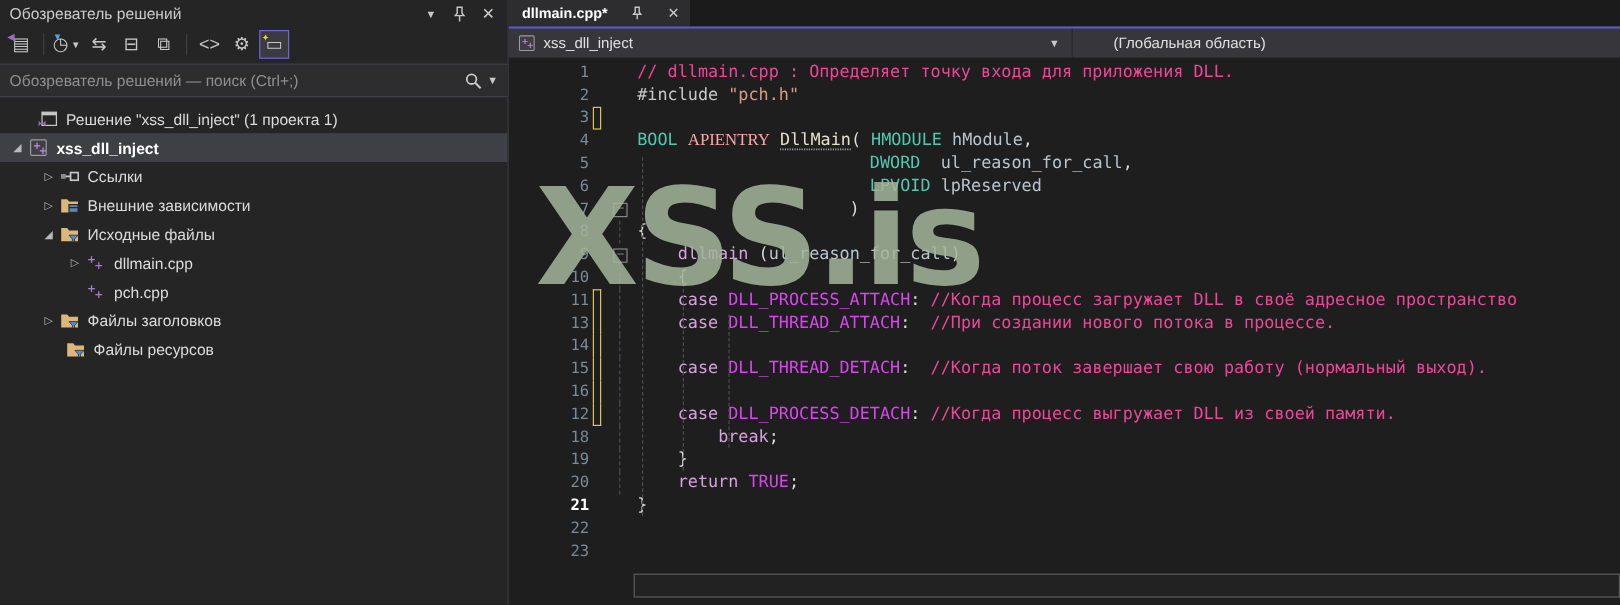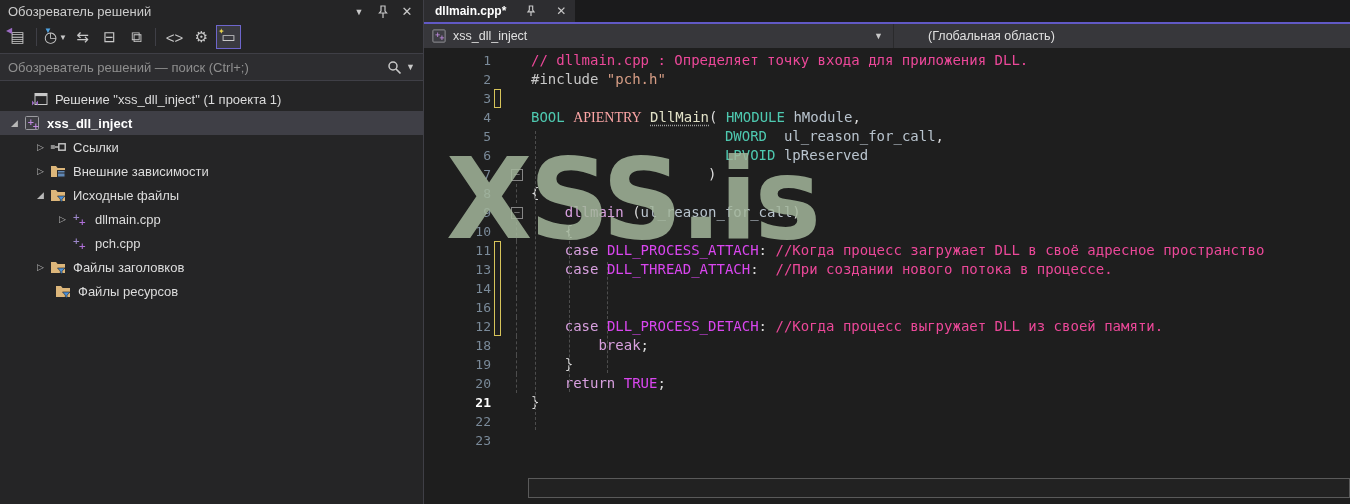--- a/index.html
+++ b/index.html
@@ -283,20 +283,21 @@
           <div class="crow"><span class="cnum">4</span><span class="cbar"></span><span class="cfold"></span><span class="ctext"><span class="ty">BOOL</span><span class="pl"> </span><span class="kw">APIENTRY</span><span class="pl"> </span><span class="fn">DllMain</span><span class="pl">( </span><span class="ty">HMODULE</span><span class="pl"> </span><span class="pr">hModule</span><span class="pl">,</span></span></div>
           <div class="crow"><span class="cnum">5</span><span class="cbar"></span><span class="cfold"></span><span class="ctext"><span class="pl">                       </span><span class="ty">DWORD</span><span class="pl">  </span><span class="pr">ul_reason_for_call</span><span class="pl">,</span></span></div>
           <div class="crow"><span class="cnum">6</span><span class="cbar"></span><span class="cfold"></span><span class="ctext"><span class="pl">                       </span><span class="ty">LPVOID</span><span class="pl"> </span><span class="pr">lpReserved</span></span></div>
           <div class="crow fbox"><span class="cnum">7</span><span class="cbar"></span><span class="cfold"></span><span class="ctext"><span class="pl">                     )</span></span></div>
           <div class="crow fline"><span class="cnum">8</span><span class="cbar"></span><span class="cfold"></span><span class="ctext"><span class="pl">{</span></span></div>
           <div class="crow fbox"><span class="cnum">9</span><span class="cbar"></span><span class="cfold"></span><span class="ctext"><span class="pl">    </span><span class="ct">dllmain</span><span class="pl"> (</span><span class="pr">ul_reason_for_call</span><span class="pl">)</span></span></div>
           <div class="crow fline"><span class="cnum">10</span><span class="cbar"></span><span class="cfold"></span><span class="ctext"><span class="pl">    {</span></span></div>
           <div class="crow bar bt fline"><span class="cnum">11</span><span class="cbar"></span><span class="cfold"></span><span class="ctext"><span class="pl">    </span><span class="ct">case</span><span class="pl"> </span><span class="mc">DLL_PROCESS_ATTACH</span><span class="pl">: </span><span class="cm">//Когда процесс загружает DLL в своё адресное пространство</span></span></div>
           <div class="crow bar fline"><span class="cnum">13</span><span class="cbar"></span><span class="cfold"></span><span class="ctext"><span class="pl">    </span><span class="ct">case</span><span class="pl"> </span><span class="mc">DLL_THREAD_ATTACH</span><span class="pl">:  </span><span class="cm">//При создании нового потока в процессе.</span></span></div>
           <div class="crow bar fline"><span class="cnum">14</span><span class="cbar"></span><span class="cfold"></span><span class="ctext"></span></div>
+          <div class="crow bar fline"><span class="cnum">15</span><span class="cbar"></span><span class="cfold"></span><span class="ctext"><span class="pl">    </span><span class="ct">case</span><span class="pl"> </span><span class="mc">DLL_THREAD_DETACH</span><span class="pl">:  </span><span class="cm">//Когда поток завершает свою работу (нормальный выход).</span></span></div>
           <div class="crow bar fline"><span class="cnum">16</span><span class="cbar"></span><span class="cfold"></span><span class="ctext"></span></div>
           <div class="crow bar bb fline"><span class="cnum">12</span><span class="cbar"></span><span class="cfold"></span><span class="ctext"><span class="pl">    </span><span class="ct">case</span><span class="pl"> </span><span class="mc">DLL_PROCESS_DETACH</span><span class="pl">: </span><span class="cm">//Когда процесс выгружает DLL из своей памяти.</span></span></div>
           <div class="crow fline"><span class="cnum">18</span><span class="cbar"></span><span class="cfold"></span><span class="ctext"><span class="pl">        </span><span class="ct">break</span><span class="pl">;</span></span></div>
           <div class="crow fline"><span class="cnum">19</span><span class="cbar"></span><span class="cfold"></span><span class="ctext"><span class="pl">    }</span></span></div>
           <div class="crow fline"><span class="cnum">20</span><span class="cbar"></span><span class="cfold"></span><span class="ctext"><span class="pl">    </span><span class="ct">return</span><span class="pl"> </span><span class="mc">TRUE</span><span class="pl">;</span></span></div>
           <div class="crow cur"><span class="cnum">21</span><span class="cbar"></span><span class="cfold"></span><span class="ctext"><span class="pl">}</span></span></div>
           <div class="crow"><span class="cnum">22</span><span class="cbar"></span><span class="cfold"></span><span class="ctext"></span></div>
           <div class="crow"><span class="cnum">23</span><span class="cbar"></span><span class="cfold"></span><span class="ctext"></span></div>
         </div>
       <div class="guide" id="guide1"></div>

